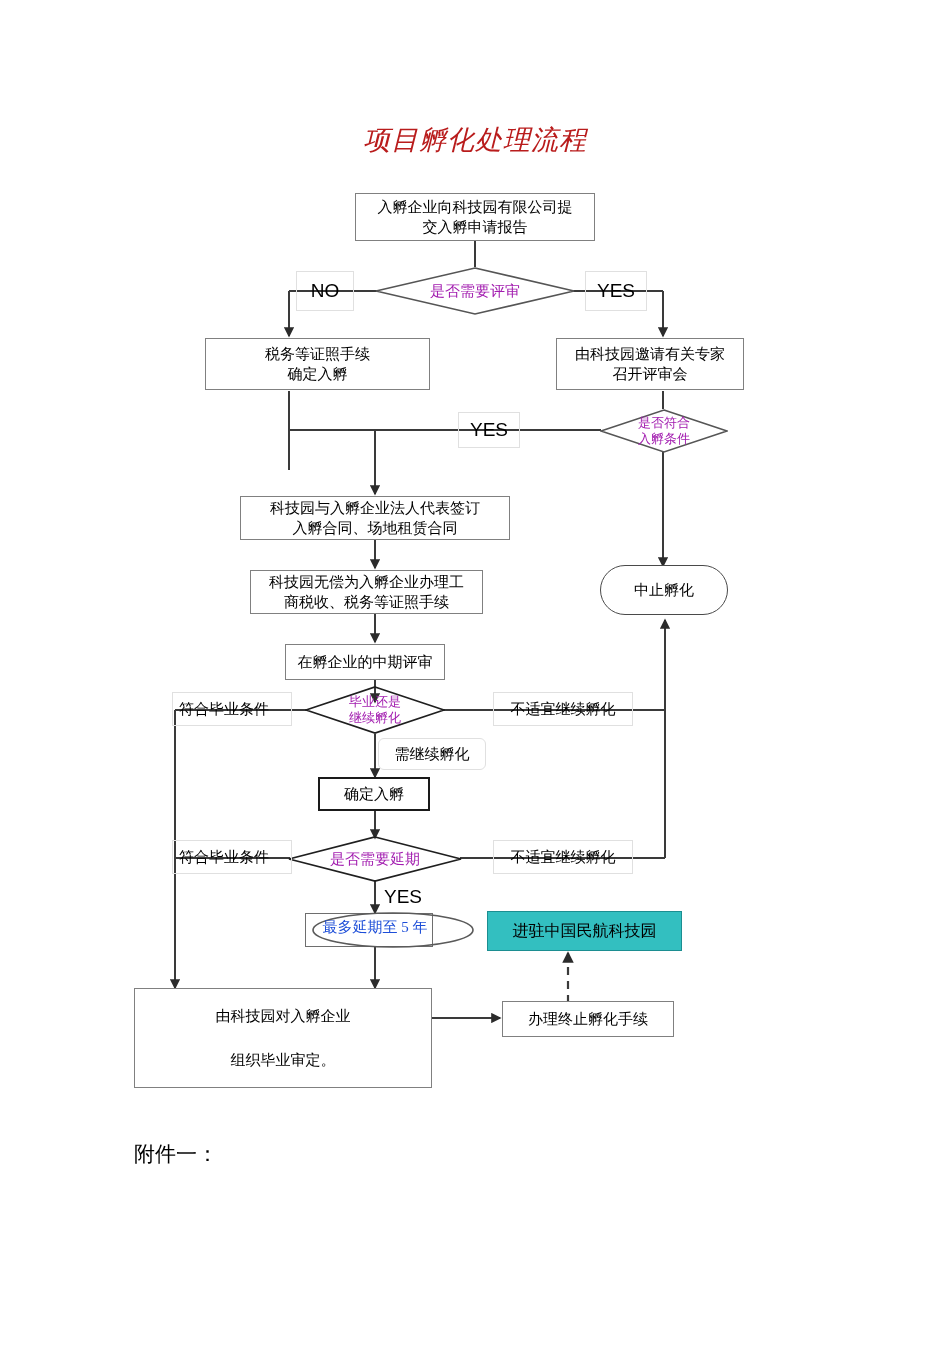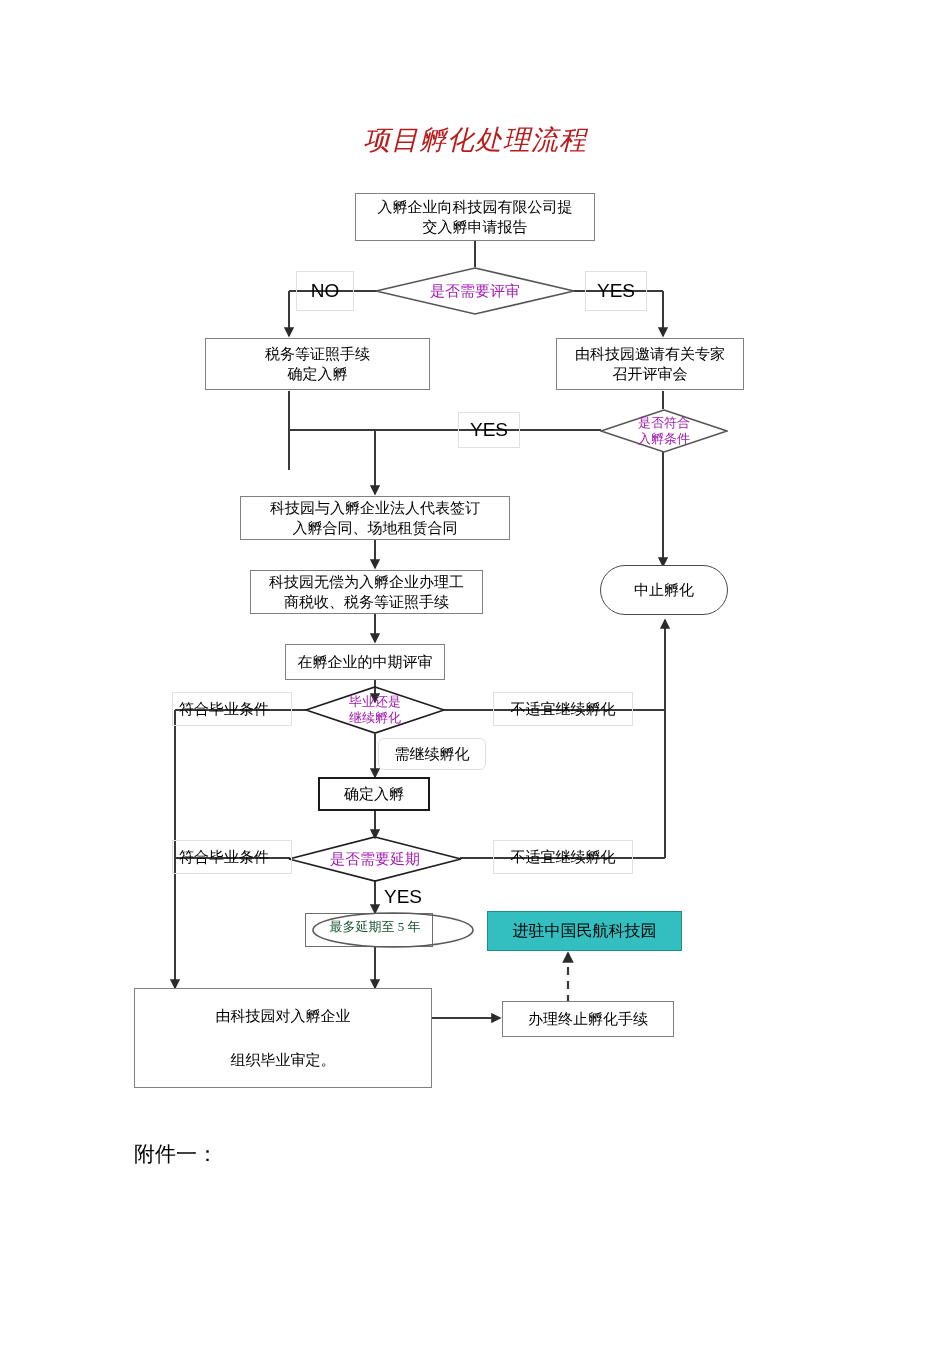--- a/index.html
+++ b/index.html
@@ -283,21 +283,21 @@
     <span>YES</span>
   </div>
 
   <div style="position:absolute; left:305px; top:913px; width:170px; height:34px;">
     <div style="position:absolute; left:0; top:0; width:128px; height:34px;
                 border:1px solid #6e6e6e; background:#ffffff; box-sizing:border-box;"></div>
     <svg style="position:absolute; left:6px; top:-2px; width:164px; height:38px;" viewBox="0 0 164 38" xmlns="http://www.w3.org/2000/svg">
       <ellipse cx="82" cy="19" rx="80" ry="17" fill="none" stroke="#5a5a5a" stroke-width="1.6"></ellipse>
     </svg>
     <div style="position:absolute; left:0; top:0; width:140px; height:28px;
-                display:flex; align-items:center; justify-content:center; font-size:13px; color:#14532d;">
+                display:flex; align-items:center; justify-content:center; font-size:15px; color:#1d4ed8;">
       <span>最多延期至  5 年</span>
     </div>
   </div>
 
   <div class="node teal" style="left:487px; top:911px; width:195px; height:40px;">
     <span>进驻中国民航科技园</span>
   </div>
 
   <div class="node proc" style="left:134px; top:988px; width:298px; height:100px; gap:24px;">
     <span>由科技园对入孵企业</span>

